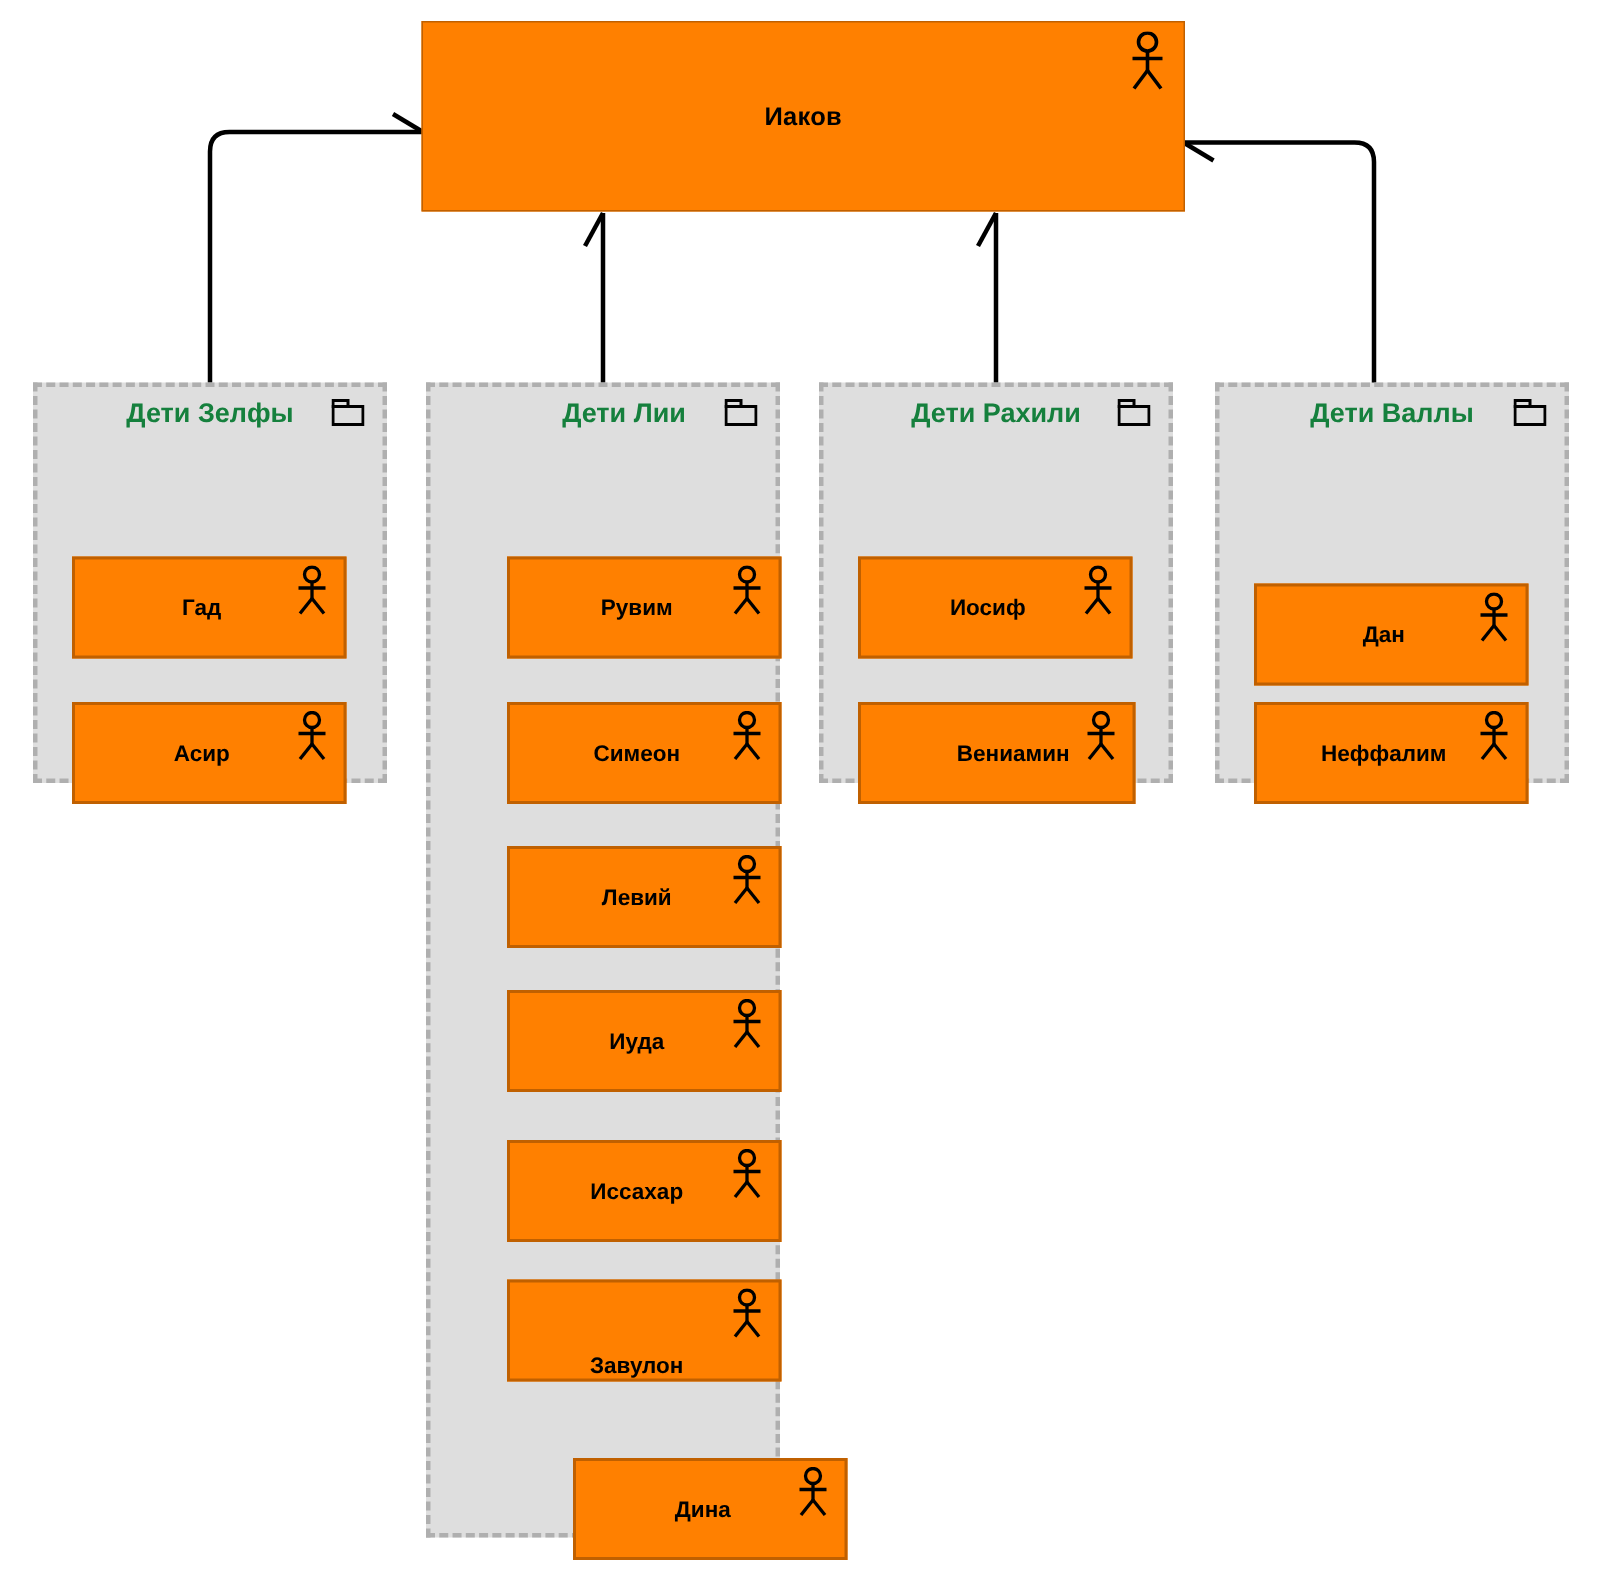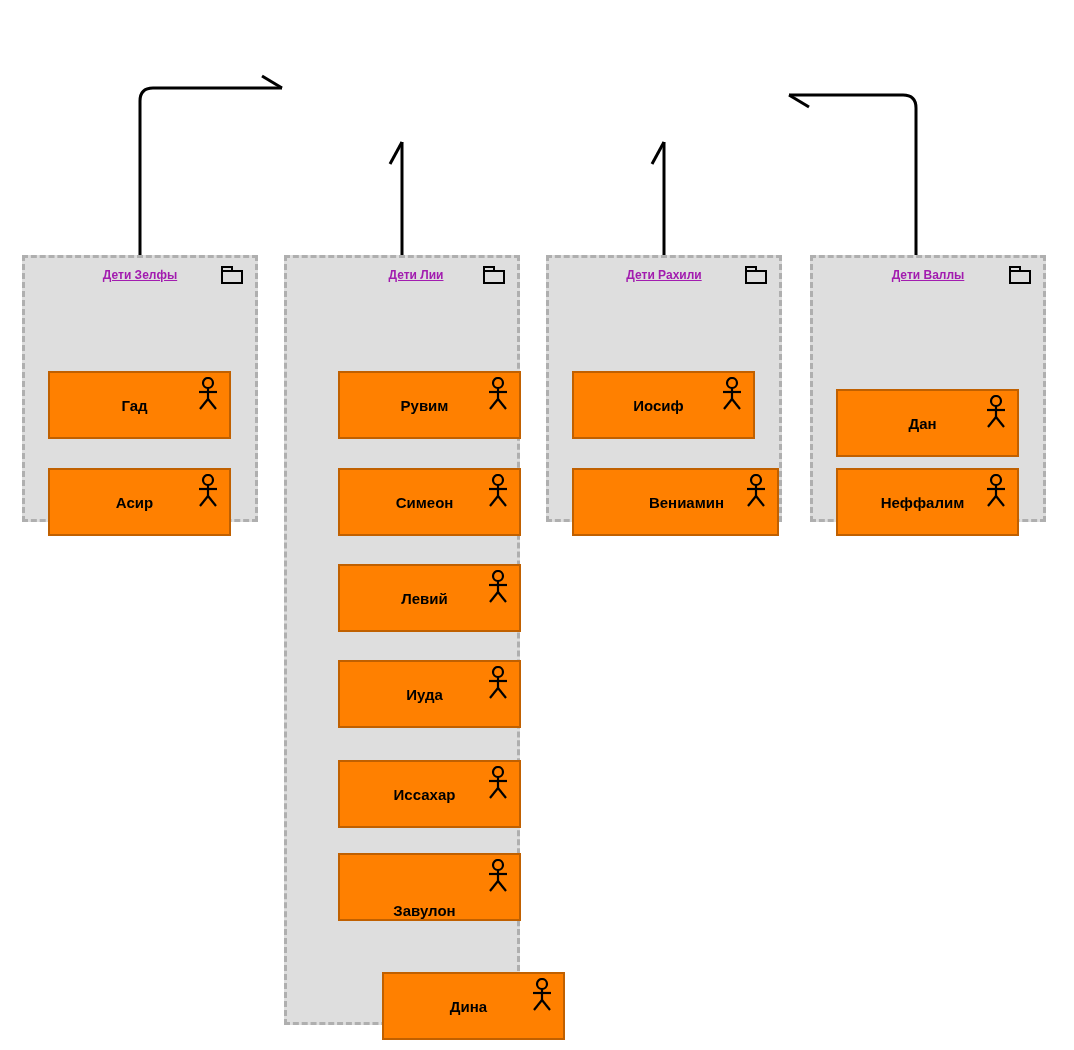--- a/index.html
+++ b/index.html
@@ -51,25 +51,24 @@
     border: 3px dashed #AFAFAF;
   }
   .package-header {
     position: relative;
     height: 34px;
     display: flex;
     align-items: center;
     justify-content: center;
   }
   .package-title {
-    font-size: 12px;
+    font-size: 18px;
     font-weight: bold;
-    color: #a21caf;
+    color: #15803d;
     white-space: nowrap;
-    text-decoration: underline;
   }
   .folder-icon {
     position: absolute;
     right: 12px;
     top: 50%;
     transform: translateY(-50%);
     width: 22px;
     height: 18px;
   }
   .package-body {
@@ -122,20 +121,30 @@
       <path d="M 402,142 L 390,164"></path>
 
       <path d="M 664,258 L 664,142"></path>
       <path d="M 664,142 L 652,164"></path>
 
       <path d="M 916,258 L 916,108 Q 916,95 903,95 L 789,95"></path>
       <path d="M 789,95 L 809,107"></path>
     </g>
   </svg>
 
+  <div class="root-node" id="root-node" style="left: 281px; top: 14px; width: 509px; height: 127px;">
+    <span class="node-label">Иаков</span>
+    <svg class="actor-icon-root" viewBox="0 0 28 40" xmlns="http://www.w3.org/2000/svg">
+      <circle cx="14" cy="7" r="6" fill="none" stroke="#000" stroke-width="2.4"></circle>
+      <line x1="14" y1="13" x2="14" y2="27" stroke="#000" stroke-width="2.4"></line>
+      <line x1="4" y1="18" x2="24" y2="18" stroke="#000" stroke-width="2.4"></line>
+      <line x1="14" y1="26" x2="5" y2="38" stroke="#000" stroke-width="2.4"></line>
+      <line x1="14" y1="26" x2="23" y2="38" stroke="#000" stroke-width="2.4"></line>
+    </svg>
+  </div>
 
   <div id="packages-host">
       <div class="package" style="left: 22px; top: 255px; width: 236px; height: 267px;">
         <div class="package-header">
           <span class="package-title">Дети Зелфы</span>
           <svg class="folder-icon" viewBox="0 0 22 18">
             <rect x="1" y="1" width="10" height="4" fill="none" stroke="#000" stroke-width="2"></rect>
             <rect x="1" y="5" width="20" height="12" fill="none" stroke="#000" stroke-width="2"></rect>
           </svg>
         </div>
@@ -255,21 +264,21 @@
           <div class="actor-node" style="left: 23px; top: 79px; width: 183px; height: 68px;">
             <span class="node-label">Иосиф</span>
             <svg class="actor-icon" viewBox="0 0 26 34">
               <circle cx="13" cy="6" r="5" fill="none" stroke="#000" stroke-width="2.2"></circle>
               <line x1="13" y1="11" x2="13" y2="23" stroke="#000" stroke-width="2.2"></line>
               <line x1="4" y1="15" x2="22" y2="15" stroke="#000" stroke-width="2.2"></line>
               <line x1="13" y1="22" x2="5" y2="32" stroke="#000" stroke-width="2.2"></line>
               <line x1="13" y1="22" x2="21" y2="32" stroke="#000" stroke-width="2.2"></line>
             </svg>
           </div>
-          <div class="actor-node" style="left: 23px; top: 176px; width: 207px; height: 68px; padding-left: 32px;">
+          <div class="actor-node" style="left: 23px; top: 176px; width: 185px; height: 68px; padding-left: 32px;">
             <span class="node-label">Вениамин</span>
             <svg class="actor-icon" viewBox="0 0 26 34">
               <circle cx="13" cy="6" r="5" fill="none" stroke="#000" stroke-width="2.2"></circle>
               <line x1="13" y1="11" x2="13" y2="23" stroke="#000" stroke-width="2.2"></line>
               <line x1="4" y1="15" x2="22" y2="15" stroke="#000" stroke-width="2.2"></line>
               <line x1="13" y1="22" x2="5" y2="32" stroke="#000" stroke-width="2.2"></line>
               <line x1="13" y1="22" x2="21" y2="32" stroke="#000" stroke-width="2.2"></line>
             </svg>
           </div>
         </div>

